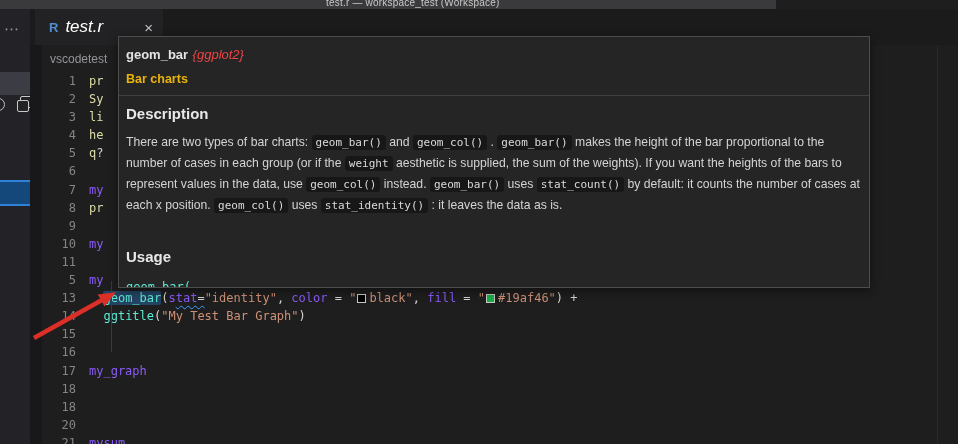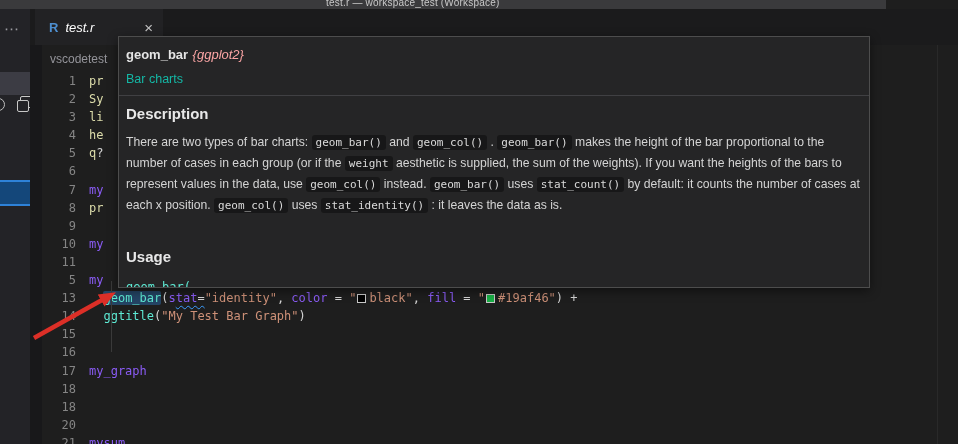--- a/index.html
+++ b/index.html
@@ -1,39 +1,39 @@
 <!DOCTYPE html>
 <html><head>
 <meta charset="utf-8">
 <style>
   * { margin:0; padding:0; box-sizing:border-box; }
   html,body { background:#161616; }
   body { font-family:"Liberation Sans", sans-serif; }
   .screen { position:relative; width:958px; height:444px; background:#1e1e1e; overflow:hidden; }
 
   
-  .titlebar { position:absolute; left:0; top:0; width:886px; height:9px; background:#3a3a3c; overflow:hidden; }
+  .titlebar { position:absolute; left:0; top:0; width:776px; height:9px; background:#3a3a3c; overflow:hidden; }
   .titlebar span { position:absolute; left:326px; top:-3px; font-size:10px; color:#c9c9c9; letter-spacing:.2px; }
 
   
   .left-panel { position:absolute; left:0; top:9px; width:30px; height:435px; background:#232327; }
   .gap-col { position:absolute; left:30px; top:9px; width:12px; height:435px; background:#18181a; }
   .lp-ellipsis { position:absolute; left:4px; top:11px; color:#9a9aa0; font-size:15px; letter-spacing:1.5px; cursor:pointer; }
   .lp-graybox { position:absolute; left:0; top:63px; width:38px; height:23px; background:#3c3c44; border-radius:0 4px 4px 0; }
   .lp-circle { position:absolute; left:-8px; top:89px; width:13px; height:13px; border:1.4px solid #c0c0c0; border-radius:50%; }
   .lp-copy { position:absolute; left:17px; top:91px; width:10px; height:10px; border:1.2px solid #c8c8c8; border-radius:2px; background:#232327; }
   .lp-copy::before { content:""; position:absolute; left:2px; top:-5px; width:10px; height:10px; border:1.2px solid #c8c8c8; border-radius:2px; }
   .lp-copy::after { content:""; position:absolute; left:-1.2px; top:-1.2px; width:10px; height:10px; background:#232327; border:1.2px solid #c8c8c8; border-radius:2px; }
   .lp-bluebox { position:absolute; left:0; top:171px; width:36px; height:26px; background:#14477a; border:2px solid #2e82d8; border-left:none; border-radius:0 3px 3px 0; }
 
   
   .tabbar { position:absolute; left:30px; top:9px; width:928px; height:36px; background:#1b1b1c; }
   .tab { position:absolute; left:5px; top:0; width:128px; height:36px; background:#222224; display:flex; align-items:center; padding:0 10px 0 14px; cursor:pointer; }
   .r-logo { color:#4e8fd0; font-weight:bold; font-size:13px; margin-right:7px; }
-  .tab-label { color:#ffffff; font-style:italic; font-size:13px; }
+  .tab-label { color:#ffffff; font-style:italic; font-size:17px; }
   .tab-close { margin-left:auto; color:#c5c5c5; font-size:15px; line-height:15px; cursor:pointer; }
 
   
   .breadcrumb-row { position:absolute; left:42px; top:45px; width:916px; height:27px; background:#1e1e1e; display:flex; align-items:center; }
   .breadcrumb-row span { color:#94949a; font-size:12px; padding-left:8px; cursor:pointer; }
 
   
   .editor { position:absolute; left:42px; top:72px; width:916px; height:372px; font-family:"DejaVu Sans Mono", monospace; font-size:12px; }
   .ed-row { display:flex; height:18.1px; line-height:18.1px; white-space:pre; }
   .ed-num { width:34px; text-align:right; color:#858585; flex-shrink:0; }
@@ -43,22 +43,22 @@
   .wordhl { background:rgba(38,79,120,.78); border-radius:2px; }
   .squiggle { text-decoration:underline wavy #3b9eff 1px; text-underline-offset:3px; }
   .cbox { display:inline-block; width:9px; height:9px; border:1px solid #c8c8c8; margin:0 3px 0 1px; vertical-align:-1px; }
   .indent-guide { position:absolute; left:111px; top:281px; width:1px; height:71px; background:#3a3a3a; }
   .minimap-border { position:absolute; left:937px; top:45px; width:1px; height:399px; background:#292929; }
 
   
   .tooltip { position:absolute; left:118px; top:36px; width:752px; height:252px; background:#252526; border:1px solid #4d4d4d; z-index:20; overflow:hidden; box-shadow:0 3px 10px rgba(0,0,0,.45); }
   .tt-header { padding:8px 8px 9px 7px; border-bottom:1px solid #404043; }
   .tt-title { font-weight:bold; font-size:13px; color:#e4e4e4; }
-  .tt-pkg { font-style:italic; font-size:13px; color:#fca5a5; }
-  .tt-sub { margin-top:9px; font-size:12.5px; color:#14b8a6; }
+  .tt-pkg { font-style:italic; font-size:13px; color:#ef4444; }
+  .tt-sub { margin-top:9px; font-size:12.5px; color:#eab308;font-weight:bold; }
   .tt-body { padding:9px 12px 0 7px; }
   .tt-body h3 { font-size:15px; color:#e8e8e8; font-weight:bold; }
   .tt-desc { margin-top:10px; width:740px; font-size:12.2px; line-height:21px; color:#d4d4d4; }
   .chip { font-family:"DejaVu Sans Mono", monospace; font-size:11px; background:rgba(10,10,10,.5); color:#dadada; padding:1px 4px; border-radius:3px; }
   .tt-usage-h { margin-top:32px; }
   .codeblock { margin-top:13px; font-family:"DejaVu Sans Mono", monospace; font-size:12px; }
   .u-line { height:18px; line-height:18px; white-space:pre; }
 
   
   .arrow { position:absolute; left:18px; top:283px; z-index:30; }

